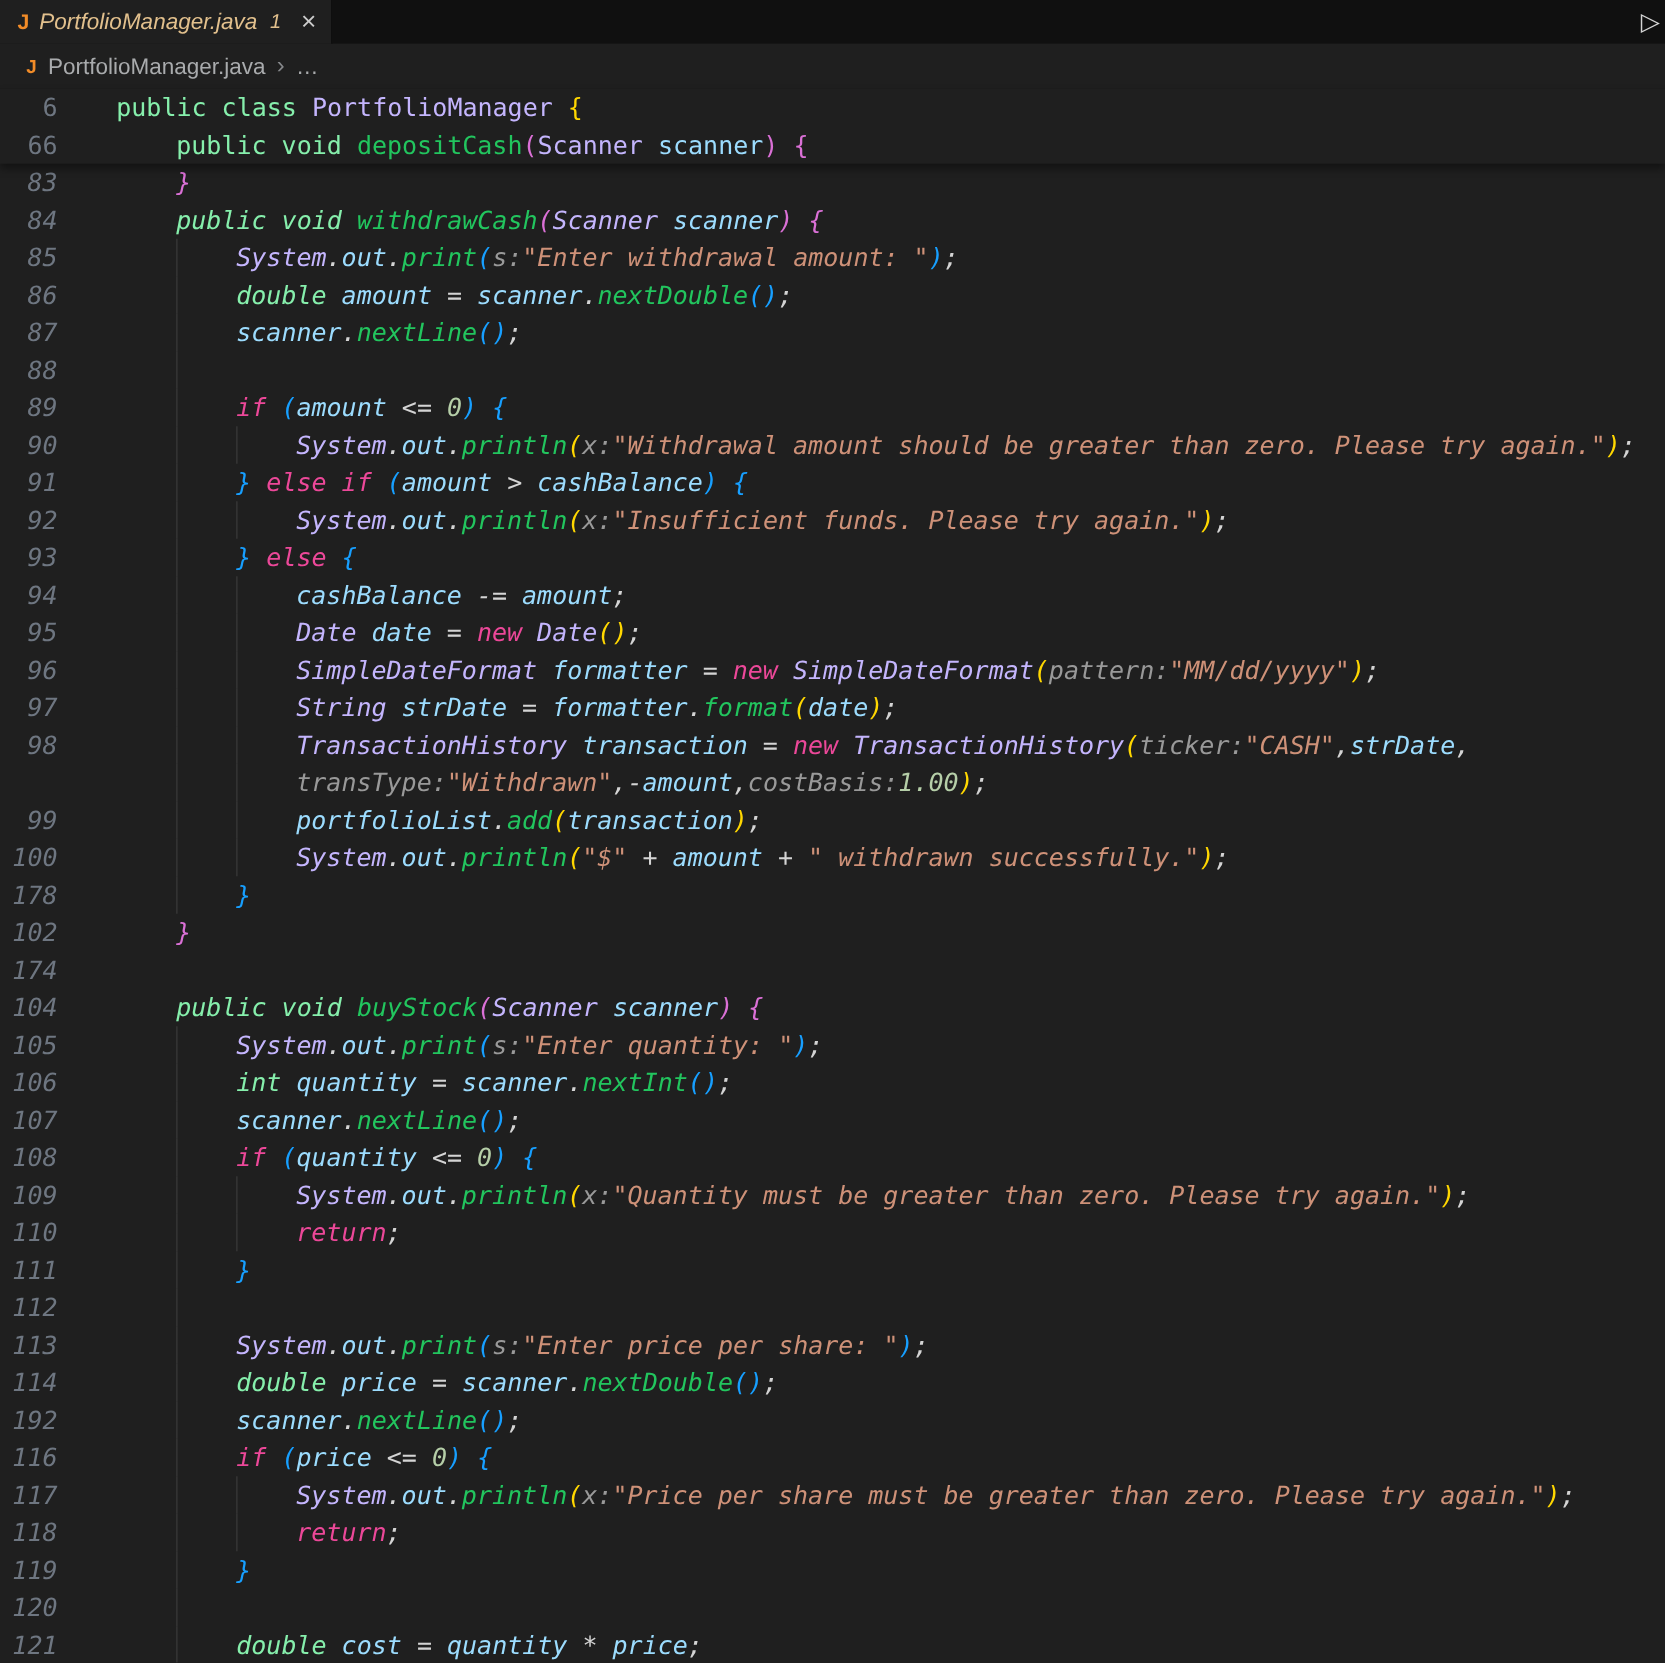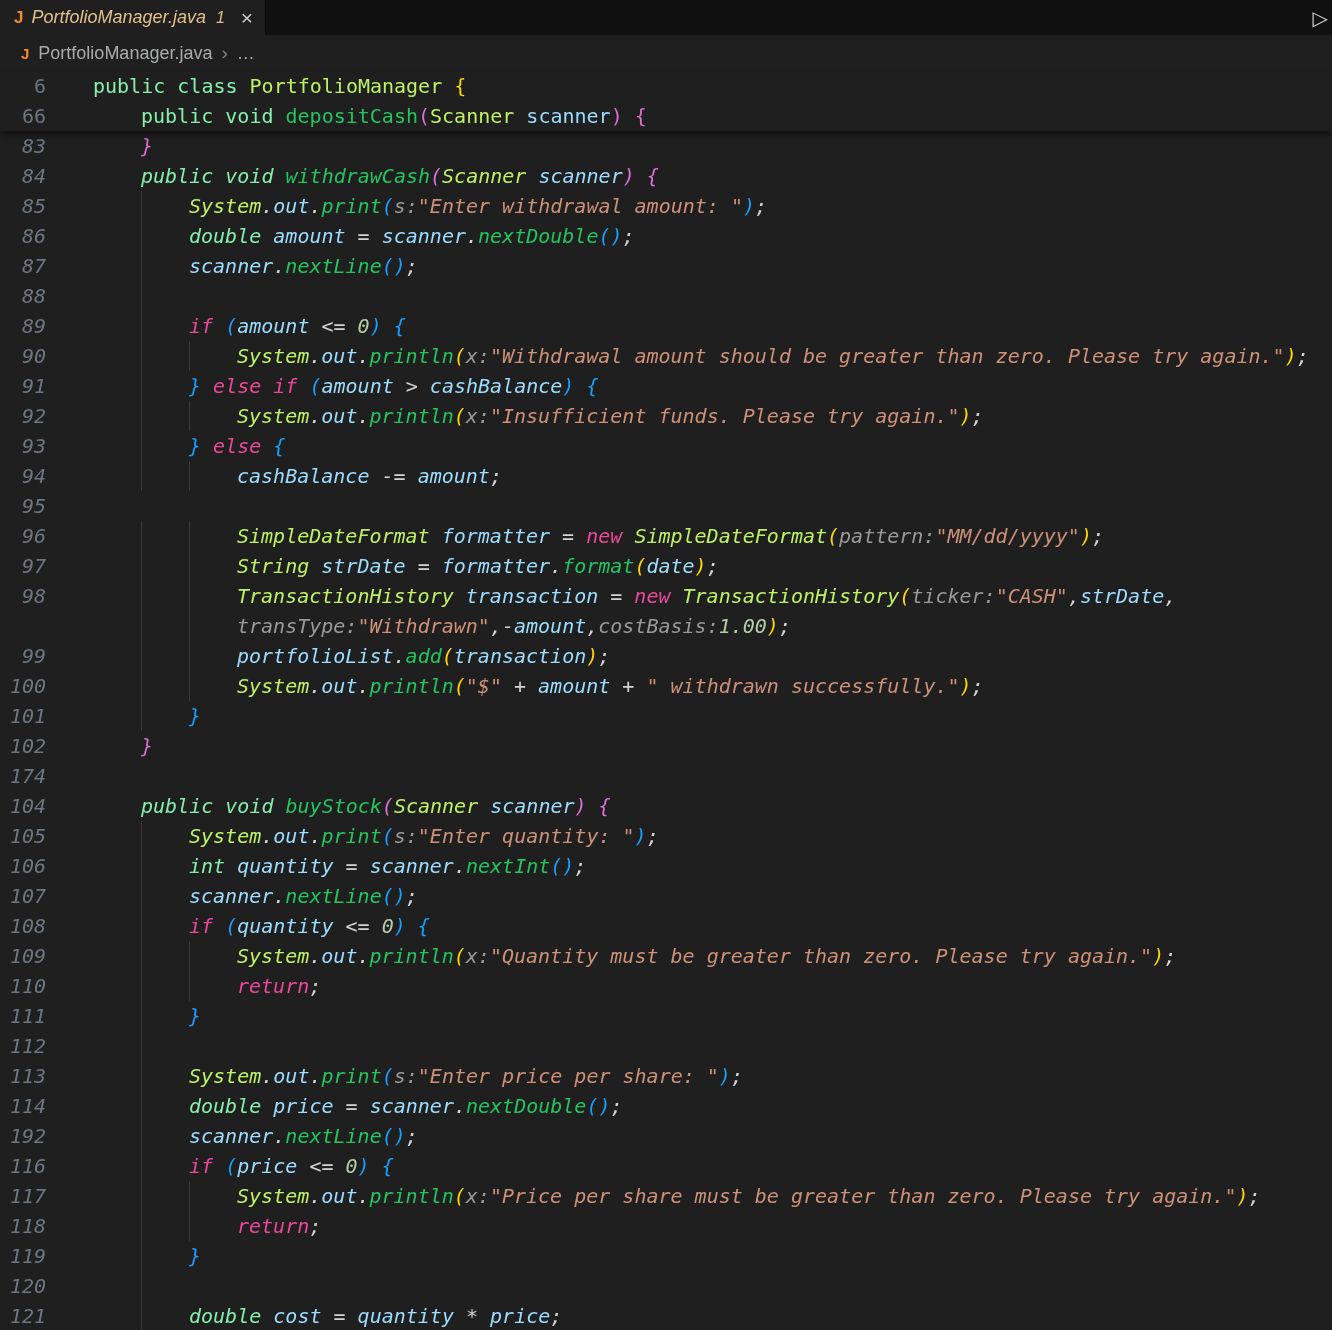--- a/index.html
+++ b/index.html
@@ -28,21 +28,21 @@
   .codearea { position: relative; z-index: 1; font-style: italic; }
   .row { display: flex; height: 30px; font-family: "DejaVu Sans Mono", monospace; font-size: 20px; line-height: 30px; white-space: pre; }
   .gutter { width: 46px; flex: none; text-align: right; color: #6e7681; }
   .codeline { margin-left: 47px; white-space: pre; }
   .ind { display: inline-block; width: 48px; height: 30px; vertical-align: top; }
   .ind.guide { border-left: 1px solid #3a3a3a; }
 
   
   .tk-k  { color: #86efac; }
   .tk-c  { color: #ec4899; }
-  .tk-t  { color: #bef264; }
+  .tk-t  { color: #c4b5fd; }
   .tk-f  { color: #22c55e; }
   .tk-v  { color: #9cdcfe; }
   .tk-s  { color: #ce9178; }
   .tk-n  { color: #b5cea8; }
   .tk-h  { color: #999999; }
   .tk-p  { color: #d4d4d4; }
   .tk-b1 { color: #ffd700; }
   .tk-b2 { color: #da70d6; }
   .tk-b3 { color: #179fff; }
 </style>
@@ -78,28 +78,28 @@
     <div class="row"><div class="gutter">85</div><div class="codeline"><span class="ind"></span><span class="ind guide"></span><span class="tk-t">System</span><span class="tk-p">.</span><span class="tk-v">out</span><span class="tk-p">.</span><span class="tk-f">print</span><span class="tk-b3">(</span><span class="tk-h">s:</span><span class="tk-s">"Enter withdrawal amount: "</span><span class="tk-b3">)</span><span class="tk-p">;</span></div></div>
     <div class="row"><div class="gutter">86</div><div class="codeline"><span class="ind"></span><span class="ind guide"></span><span class="tk-k">double </span><span class="tk-v">amount</span><span class="tk-p"> = </span><span class="tk-v">scanner</span><span class="tk-p">.</span><span class="tk-f">nextDouble</span><span class="tk-b3">()</span><span class="tk-p">;</span></div></div>
     <div class="row"><div class="gutter">87</div><div class="codeline"><span class="ind"></span><span class="ind guide"></span><span class="tk-v">scanner</span><span class="tk-p">.</span><span class="tk-f">nextLine</span><span class="tk-b3">()</span><span class="tk-p">;</span></div></div>
     <div class="row"><div class="gutter">88</div><div class="codeline"><span class="ind"></span><span class="ind guide"></span></div></div>
     <div class="row"><div class="gutter">89</div><div class="codeline"><span class="ind"></span><span class="ind guide"></span><span class="tk-c">if </span><span class="tk-b3">(</span><span class="tk-v">amount</span><span class="tk-p"> &lt;= </span><span class="tk-n">0</span><span class="tk-b3">)</span><span class="tk-p"> </span><span class="tk-b3">{</span></div></div>
     <div class="row"><div class="gutter">90</div><div class="codeline"><span class="ind"></span><span class="ind guide"></span><span class="ind guide"></span><span class="tk-t">System</span><span class="tk-p">.</span><span class="tk-v">out</span><span class="tk-p">.</span><span class="tk-f">println</span><span class="tk-b1">(</span><span class="tk-h">x:</span><span class="tk-s">"Withdrawal amount should be greater than zero. Please try again."</span><span class="tk-b1">)</span><span class="tk-p">;</span></div></div>
     <div class="row"><div class="gutter">91</div><div class="codeline"><span class="ind"></span><span class="ind guide"></span><span class="tk-b3">} </span><span class="tk-c">else if </span><span class="tk-b3">(</span><span class="tk-v">amount</span><span class="tk-p"> &gt; </span><span class="tk-v">cashBalance</span><span class="tk-b3">)</span><span class="tk-p"> </span><span class="tk-b3">{</span></div></div>
     <div class="row"><div class="gutter">92</div><div class="codeline"><span class="ind"></span><span class="ind guide"></span><span class="ind guide"></span><span class="tk-t">System</span><span class="tk-p">.</span><span class="tk-v">out</span><span class="tk-p">.</span><span class="tk-f">println</span><span class="tk-b1">(</span><span class="tk-h">x:</span><span class="tk-s">"Insufficient funds. Please try again."</span><span class="tk-b1">)</span><span class="tk-p">;</span></div></div>
     <div class="row"><div class="gutter">93</div><div class="codeline"><span class="ind"></span><span class="ind guide"></span><span class="tk-b3">} </span><span class="tk-c">else </span><span class="tk-b3">{</span></div></div>
     <div class="row"><div class="gutter">94</div><div class="codeline"><span class="ind"></span><span class="ind guide"></span><span class="ind guide"></span><span class="tk-v">cashBalance</span><span class="tk-p"> -= </span><span class="tk-v">amount</span><span class="tk-p">;</span></div></div>
-    <div class="row"><div class="gutter">95</div></div>
+    <div class="row"><div class="gutter">95</div><div class="codeline"><span class="ind"></span><span class="ind guide"></span><span class="ind guide"></span><span class="tk-t">Date </span><span class="tk-v">date</span><span class="tk-p"> = </span><span class="tk-c">new </span><span class="tk-t">Date</span><span class="tk-b1">()</span><span class="tk-p">;</span></div></div>
     <div class="row"><div class="gutter">96</div><div class="codeline"><span class="ind"></span><span class="ind guide"></span><span class="ind guide"></span><span class="tk-t">SimpleDateFormat </span><span class="tk-v">formatter</span><span class="tk-p"> = </span><span class="tk-c">new </span><span class="tk-t">SimpleDateFormat</span><span class="tk-b1">(</span><span class="tk-h">pattern:</span><span class="tk-s">"MM/dd/yyyy"</span><span class="tk-b1">)</span><span class="tk-p">;</span></div></div>
     <div class="row"><div class="gutter">97</div><div class="codeline"><span class="ind"></span><span class="ind guide"></span><span class="ind guide"></span><span class="tk-t">String </span><span class="tk-v">strDate</span><span class="tk-p"> = </span><span class="tk-v">formatter</span><span class="tk-p">.</span><span class="tk-f">format</span><span class="tk-b1">(</span><span class="tk-v">date</span><span class="tk-b1">)</span><span class="tk-p">;</span></div></div>
     <div class="row"><div class="gutter">98</div><div class="codeline"><span class="ind"></span><span class="ind guide"></span><span class="ind guide"></span><span class="tk-t">TransactionHistory </span><span class="tk-v">transaction</span><span class="tk-p"> = </span><span class="tk-c">new </span><span class="tk-t">TransactionHistory</span><span class="tk-b1">(</span><span class="tk-h">ticker:</span><span class="tk-s">"CASH"</span><span class="tk-p">,</span><span class="tk-v">strDate</span><span class="tk-p">,</span></div></div>
     <div class="row"><div class="gutter"></div><div class="codeline"><span class="ind"></span><span class="ind guide"></span><span class="ind guide"></span><span class="tk-h">transType:</span><span class="tk-s">"Withdrawn"</span><span class="tk-p">,-</span><span class="tk-v">amount</span><span class="tk-p">,</span><span class="tk-h">costBasis:</span><span class="tk-n">1.00</span><span class="tk-b1">)</span><span class="tk-p">;</span></div></div>
     <div class="row"><div class="gutter">99</div><div class="codeline"><span class="ind"></span><span class="ind guide"></span><span class="ind guide"></span><span class="tk-v">portfolioList</span><span class="tk-p">.</span><span class="tk-f">add</span><span class="tk-b1">(</span><span class="tk-v">transaction</span><span class="tk-b1">)</span><span class="tk-p">;</span></div></div>
     <div class="row"><div class="gutter">100</div><div class="codeline"><span class="ind"></span><span class="ind guide"></span><span class="ind guide"></span><span class="tk-t">System</span><span class="tk-p">.</span><span class="tk-v">out</span><span class="tk-p">.</span><span class="tk-f">println</span><span class="tk-b1">(</span><span class="tk-s">"$"</span><span class="tk-p"> + </span><span class="tk-v">amount</span><span class="tk-p"> + </span><span class="tk-s">" withdrawn successfully."</span><span class="tk-b1">)</span><span class="tk-p">;</span></div></div>
-    <div class="row"><div class="gutter">101</div><div class="codeline"><span class="ind"></span><span class="ind guide"></span><span class="tk-b3">}</span></div></div>
+    <div class="row"><div class="gutter">178</div><div class="codeline"><span class="ind"></span><span class="ind guide"></span><span class="tk-b3">}</span></div></div>
     <div class="row"><div class="gutter">102</div><div class="codeline"><span class="ind"></span><span class="tk-b2">}</span></div></div>
     <div class="row"><div class="gutter">174</div><div class="codeline"><span class="ind"></span></div></div>
     <div class="row"><div class="gutter">104</div><div class="codeline"><span class="ind"></span><span class="tk-k">public </span><span class="tk-k">void </span><span class="tk-f">buyStock</span><span class="tk-b2">(</span><span class="tk-t">Scanner </span><span class="tk-v">scanner</span><span class="tk-b2">)</span><span class="tk-p"> </span><span class="tk-b2">{</span></div></div>
     <div class="row"><div class="gutter">105</div><div class="codeline"><span class="ind"></span><span class="ind guide"></span><span class="tk-t">System</span><span class="tk-p">.</span><span class="tk-v">out</span><span class="tk-p">.</span><span class="tk-f">print</span><span class="tk-b3">(</span><span class="tk-h">s:</span><span class="tk-s">"Enter quantity: "</span><span class="tk-b3">)</span><span class="tk-p">;</span></div></div>
     <div class="row"><div class="gutter">106</div><div class="codeline"><span class="ind"></span><span class="ind guide"></span><span class="tk-k">int </span><span class="tk-v">quantity</span><span class="tk-p"> = </span><span class="tk-v">scanner</span><span class="tk-p">.</span><span class="tk-f">nextInt</span><span class="tk-b3">()</span><span class="tk-p">;</span></div></div>
     <div class="row"><div class="gutter">107</div><div class="codeline"><span class="ind"></span><span class="ind guide"></span><span class="tk-v">scanner</span><span class="tk-p">.</span><span class="tk-f">nextLine</span><span class="tk-b3">()</span><span class="tk-p">;</span></div></div>
     <div class="row"><div class="gutter">108</div><div class="codeline"><span class="ind"></span><span class="ind guide"></span><span class="tk-c">if </span><span class="tk-b3">(</span><span class="tk-v">quantity</span><span class="tk-p"> &lt;= </span><span class="tk-n">0</span><span class="tk-b3">)</span><span class="tk-p"> </span><span class="tk-b3">{</span></div></div>
     <div class="row"><div class="gutter">109</div><div class="codeline"><span class="ind"></span><span class="ind guide"></span><span class="ind guide"></span><span class="tk-t">System</span><span class="tk-p">.</span><span class="tk-v">out</span><span class="tk-p">.</span><span class="tk-f">println</span><span class="tk-b1">(</span><span class="tk-h">x:</span><span class="tk-s">"Quantity must be greater than zero. Please try again."</span><span class="tk-b1">)</span><span class="tk-p">;</span></div></div>
     <div class="row"><div class="gutter">110</div><div class="codeline"><span class="ind"></span><span class="ind guide"></span><span class="ind guide"></span><span class="tk-c">return</span><span class="tk-p">;</span></div></div>
     <div class="row"><div class="gutter">111</div><div class="codeline"><span class="ind"></span><span class="ind guide"></span><span class="tk-b3">}</span></div></div>

